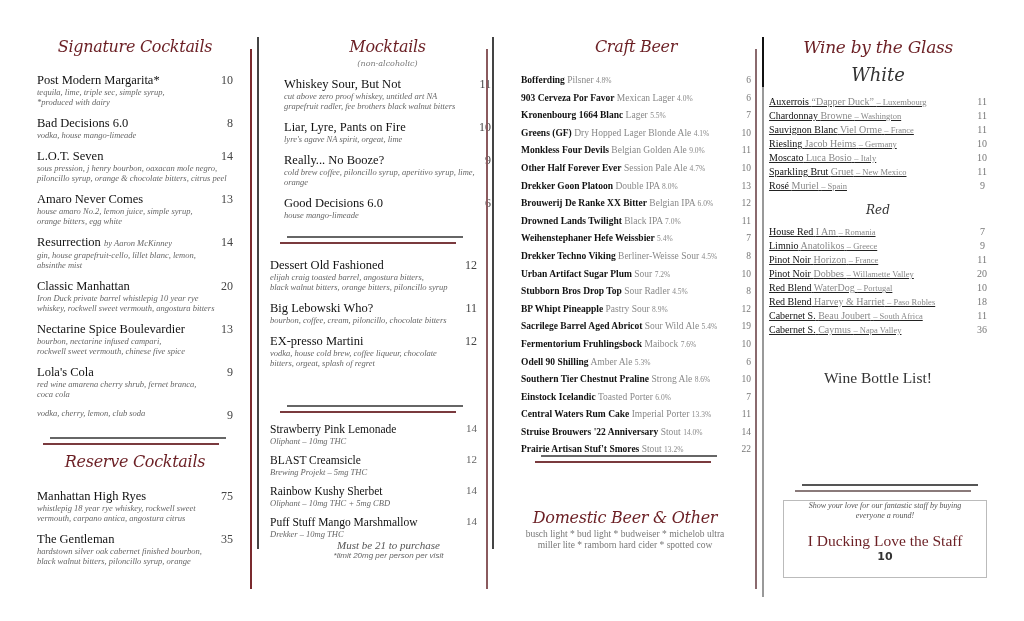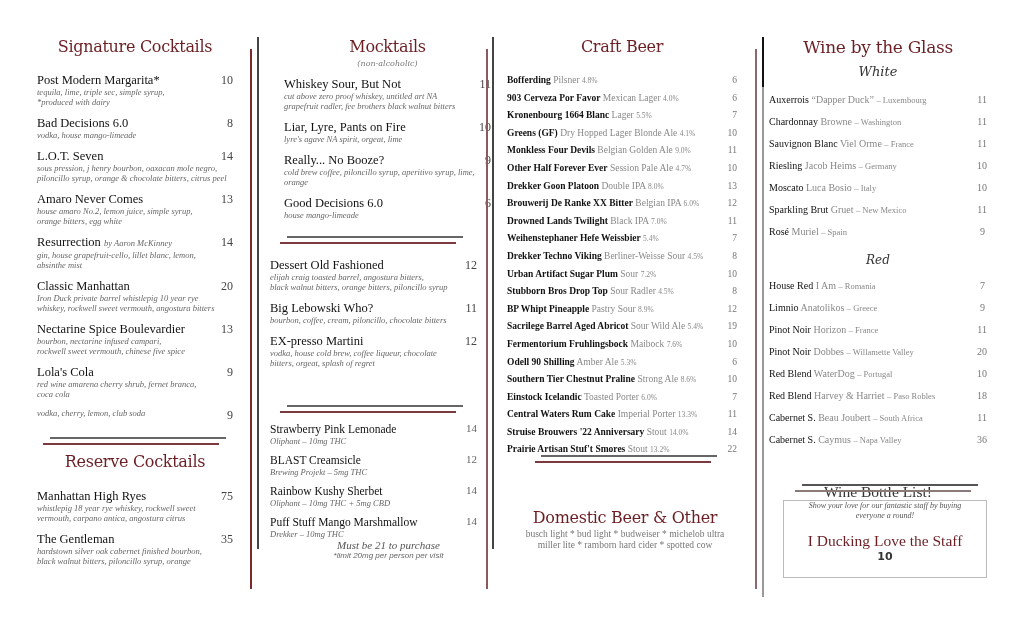--- a/index.html
+++ b/index.html
@@ -1,33 +1,33 @@
 <!DOCTYPE html>
 <html><head>
 <meta charset="utf-8">
 <style>
   html, body { margin:0; padding:0; background:#ffffff; }
   body { width:1024px; height:621px; position:relative; overflow:hidden; font-family:"DejaVu Serif", serif; color:#222; }
   .col { position:absolute; top:0; }
-  .heading { font-family:"DejaVu Serif", serif; color:#6b1f24; text-align:center; font-size:16px; letter-spacing:-0.3px; }
-  .subhead { font-family:"DejaVu Serif", serif; font-style:italic; color:#333; text-align:center; font-size:13px; }
+  .heading { font-family:"DejaVu Serif", serif; font-style:italic; color:#6b1f24; text-align:center; font-size:16px; letter-spacing:-0.3px; }
+  .subhead { font-family:"DejaVu Serif", serif; font-style:italic; color:#333; text-align:center; font-size:18px; }
   .note { font-style:italic; color:#777; text-align:center; font-size:8px; }
   .item { position:relative; margin-bottom:9px; }
   .item .name { font-family:"Liberation Serif", serif; font-size:12.5px; color:#111; line-height:14px; }
   .item .by { font-style:italic; font-size:8.5px; color:#666; font-family:"Liberation Serif", serif; }
   .item .desc { font-family:"Liberation Serif", serif; font-style:italic; font-size:8.5px; color:#666; line-height:10px; }
   .item .price { position:absolute; right:0; top:0; font-family:"Liberation Serif", serif; font-size:12px; color:#444; }
   .thc .name { font-size:11.5px; }
   .thc .price { font-size:11px; color:#666; }
   .beer-row, .wine-row { position:relative; font-family:"Liberation Serif", serif; font-size:9.5px; line-height:16.6px; white-space:nowrap; }
   .beer-row b, .wine-row b { color:#111; font-weight:bold; }
   .beer-row .style { color:#888; }
   .beer-row .abv { color:#888; font-size:7.5px; }
   .beer-row .price { position:absolute; right:0; top:0; color:#777; }
-  .wine-row { font-size:10px; line-height:22px; }
+  .wine-row { font-size:10px; line-height:14px;text-decoration:underline; }
   .wine-row b { font-weight:normal; color:#111; }
   .wine-row .maker { color:#888; }
   .wine-row .region { color:#888; font-size:8.5px; }
   .wine-row .price { position:absolute; right:0; top:0; color:#777; }
   .vline { position:absolute; width:1.5px; }
   .hl { position:absolute; height:1.5px; }
   .staff-box { position:absolute; border:1px solid #bbb; text-align:center; }
 </style>
 </head>
 <body>
@@ -186,21 +186,21 @@
     <div class="price">14</div>
     <div class="desc">Drekker – 10mg THC</div>
   </div>
   <div style="text-align:center; font-family:'Liberation Serif',serif; font-style:italic; font-size:11px; color:#555; margin-left:30px;">Must be 21 to purchase</div>
   <div style="text-align:center; font-family:Liberation Sans, sans-serif; font-style:italic; font-size:8px; color:#666; margin-left:30px;">*limit 20mg per person per visit</div>
 </div>
 
 <div class="vline" style="left:486px; top:49px; height:540px; background:#8a5a5e;"></div>
 <div class="vline" style="left:492px; top:37px; height:512px; background:#444;"></div>
 
-<div class="col" style="left:507px; width:230px;">
+<div class="col" style="left:521px; width:230px;">
   <div class="heading" style="margin-top:37px; margin-bottom:16px;">Craft Beer</div>
   <div>
     <div class="beer-row"><b>Bofferding</b> <span class="style">Pilsner</span> <span class="abv">4.8%</span><span class="price">6</span></div>
     <div class="beer-row"><b>903 Cerveza Por Favor</b> <span class="style">Mexican Lager</span> <span class="abv">4.0%</span><span class="price">6</span></div>
     <div class="beer-row"><b>Kronenbourg 1664 Blanc</b> <span class="style">Lager</span> <span class="abv">5.5%</span><span class="price">7</span></div>
     <div class="beer-row"><b>Greens (GF)</b> <span class="style">Dry Hopped Lager Blonde Ale</span> <span class="abv">4.1%</span><span class="price">10</span></div>
     <div class="beer-row"><b>Monkless Four Devils</b> <span class="style">Belgian Golden Ale</span> <span class="abv">9.0%</span><span class="price">11</span></div>
     <div class="beer-row"><b>Other Half Forever Ever</b> <span class="style">Session Pale Ale</span> <span class="abv">4.7%</span><span class="price">10</span></div>
     <div class="beer-row"><b>Drekker Goon Platoon</b> <span class="style">Double IPA</span> <span class="abv">8.0%</span><span class="price">13</span></div>
     <div class="beer-row"><b>Brouwerij De Ranke XX Bitter</b> <span class="style">Belgian IPA</span> <span class="abv">6.0%</span><span class="price">12</span></div>

